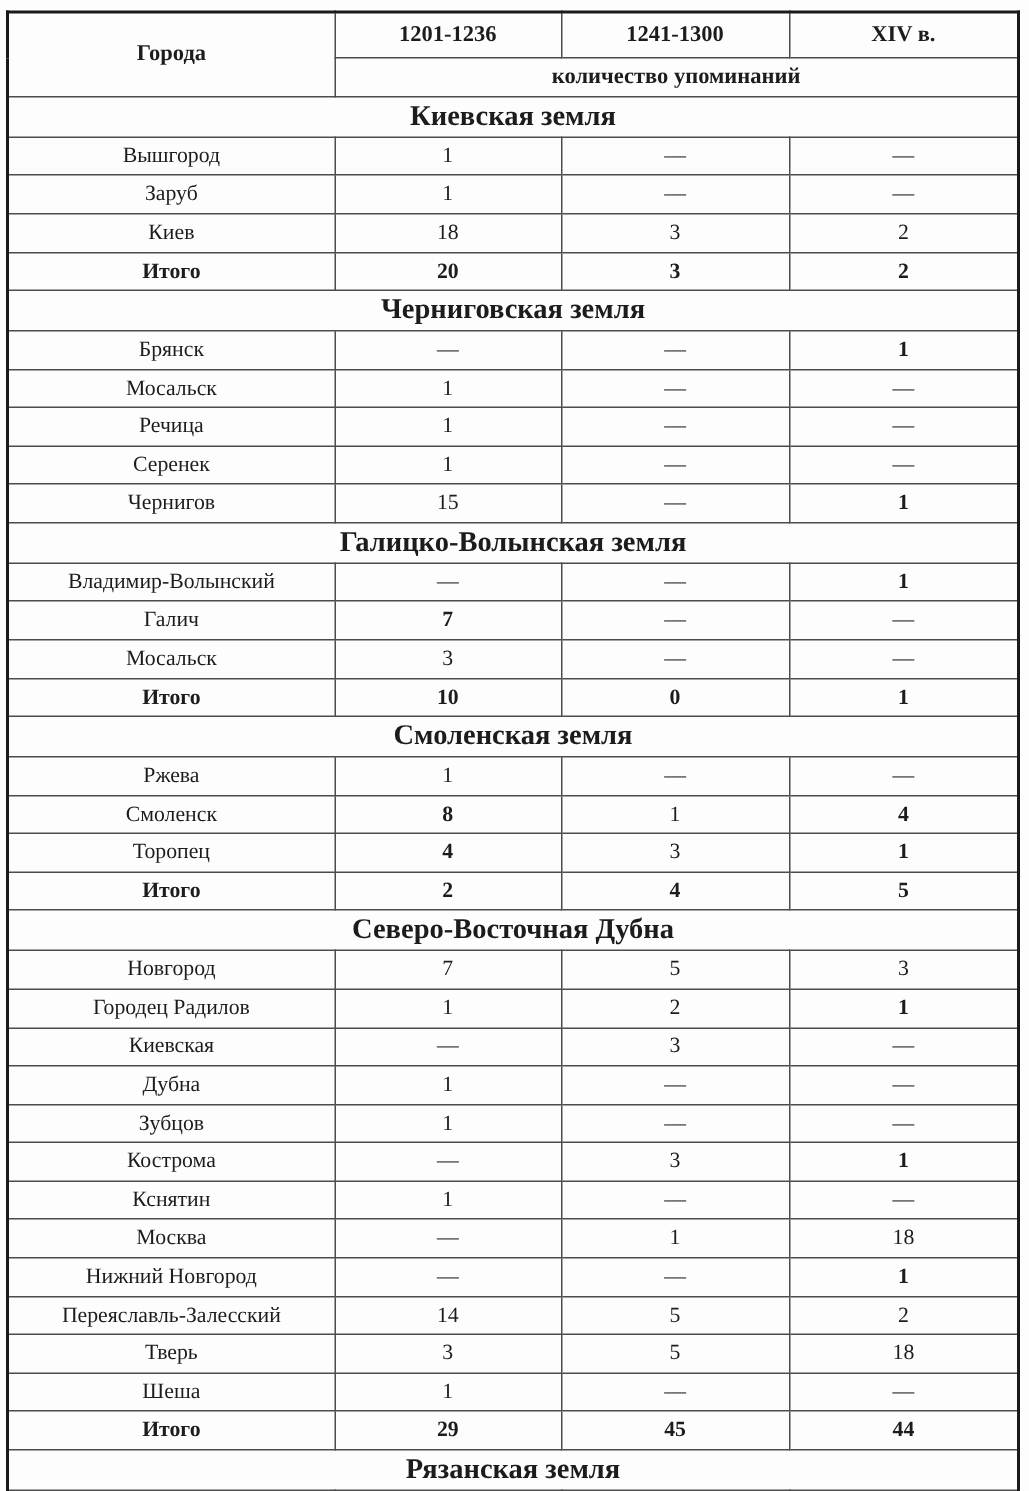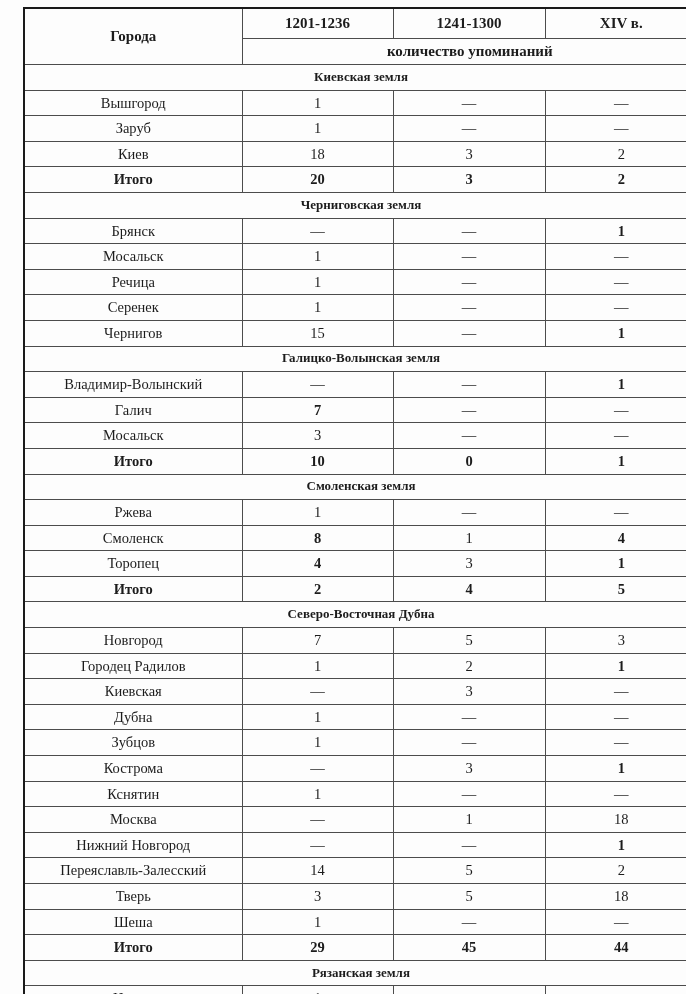--- a/index.html
+++ b/index.html
@@ -7,21 +7,21 @@
     padding: 0;
     background: #fdfdfd;
     width: 686px;
     height: 994px;
     overflow: hidden;
   }
   .page {
     box-sizing: border-box;
     width: 591px;
     height: 994px;
-    padding: 7px 5px 5px 23px;
+    padding: 7px 5px 5px 4px;
     background: #fdfdfd;
     font-family: "Liberation Serif", "DejaVu Serif", serif;
   }
   table.mentions {
     border-collapse: collapse;
     table-layout: fixed;
     width: 674px;
     color: #1c1c1c;
     border: 2px solid #1a1a1a;
   }
@@ -44,21 +44,21 @@
   tr.period-row th { height: 25px; }
   tr.sub-row th { height: 21px; }
   td.city {
     text-align: center;
     padding-left: 8px;
   }
   td.num { text-align: center; }
   tr.section-row td {
     text-align: center;
     font-weight: bold;
-    font-size: 13px;
+    font-size: 19px;
   }
   .b { font-weight: bold; }
 </style>
 </head>
 <body>
 
 <div class="page">
   <table class="mentions">
     <colgroup>
       <col style="width:218px">

